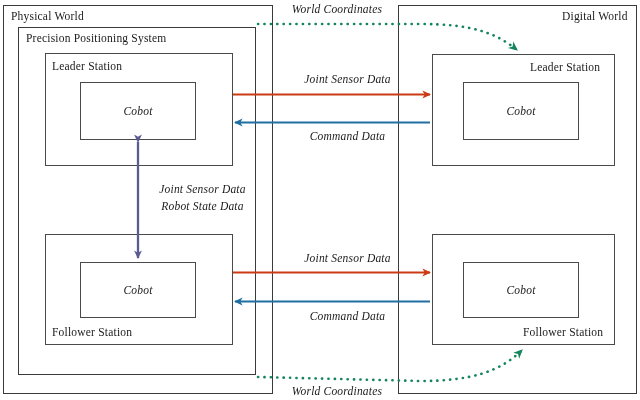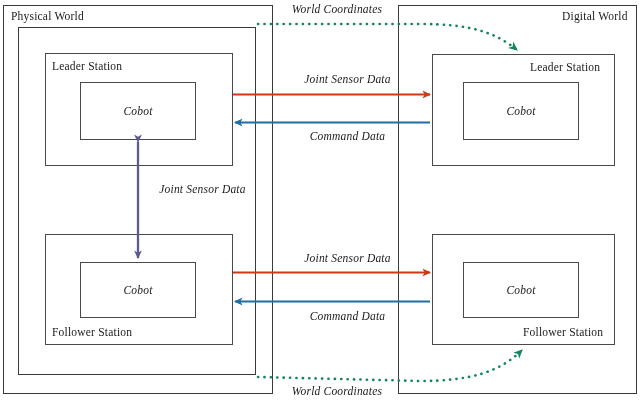--- a/index.html
+++ b/index.html
@@ -26,20 +26,21 @@
 </style>
 </head>
 <body>
 
 <div id="stage">
 
   <div class="box outer" style="left:3px;top:5px;width:270px;height:389px;"></div>
   <div class="lbl" style="left:11px;top:11px;">Physical World</div>
 
   <div class="box mid" style="left:18px;top:27px;width:238px;height:348px;"></div>
+  <div class="lbl" style="left:26px;top:33px;">Precision Positioning System</div>
 
   <div class="box outer" style="left:398px;top:5px;width:239px;height:389px;"></div>
   <div class="lbl" style="left:562px;top:11px;">Digital World</div>
 
   <div class="box station" style="left:45px;top:53px;width:188px;height:113px;"></div>
   <div class="lbl" style="left:52px;top:61px;">Leader Station</div>
   <div class="box cobot" style="left:80px;top:82px;width:116px;height:58px;"></div>
   <div class="lbl c" style="left:80px;top:106px;width:116px;">Cobot</div>
 
   <div class="box station" style="left:45px;top:234px;width:188px;height:111px;"></div>
@@ -91,17 +92,18 @@
     <path d="M 258,377 L 420,381 C 470,381 500,372 522,350" fill="none" stroke="#15855c" stroke-width="2.6" stroke-linecap="round" stroke-dasharray="0.2 6.2" marker-end="url(#ah-green)"></path>
   </svg>
 
   <div class="lbl c" style="left:265px;top:74px;width:165px;">Joint Sensor Data</div>
   <div class="lbl c" style="left:265px;top:131px;width:165px;">Command Data</div>
 
   <div class="lbl c" style="left:265px;top:253px;width:165px;">Joint Sensor Data</div>
   <div class="lbl c" style="left:265px;top:311px;width:165px;">Command Data</div>
 
   <div class="lbl c" style="left:145px;top:184px;width:115px;">Joint Sensor Data</div>
+  <div class="lbl c" style="left:145px;top:201px;width:115px;">Robot State Data</div>
 
   <div class="lbl c" style="left:272px;top:4px;width:130px;">World Coordinates</div>
   <div class="lbl c" style="left:272px;top:386px;width:130px;">World Coordinates</div>
 
 </div>
 
 </body></html>

